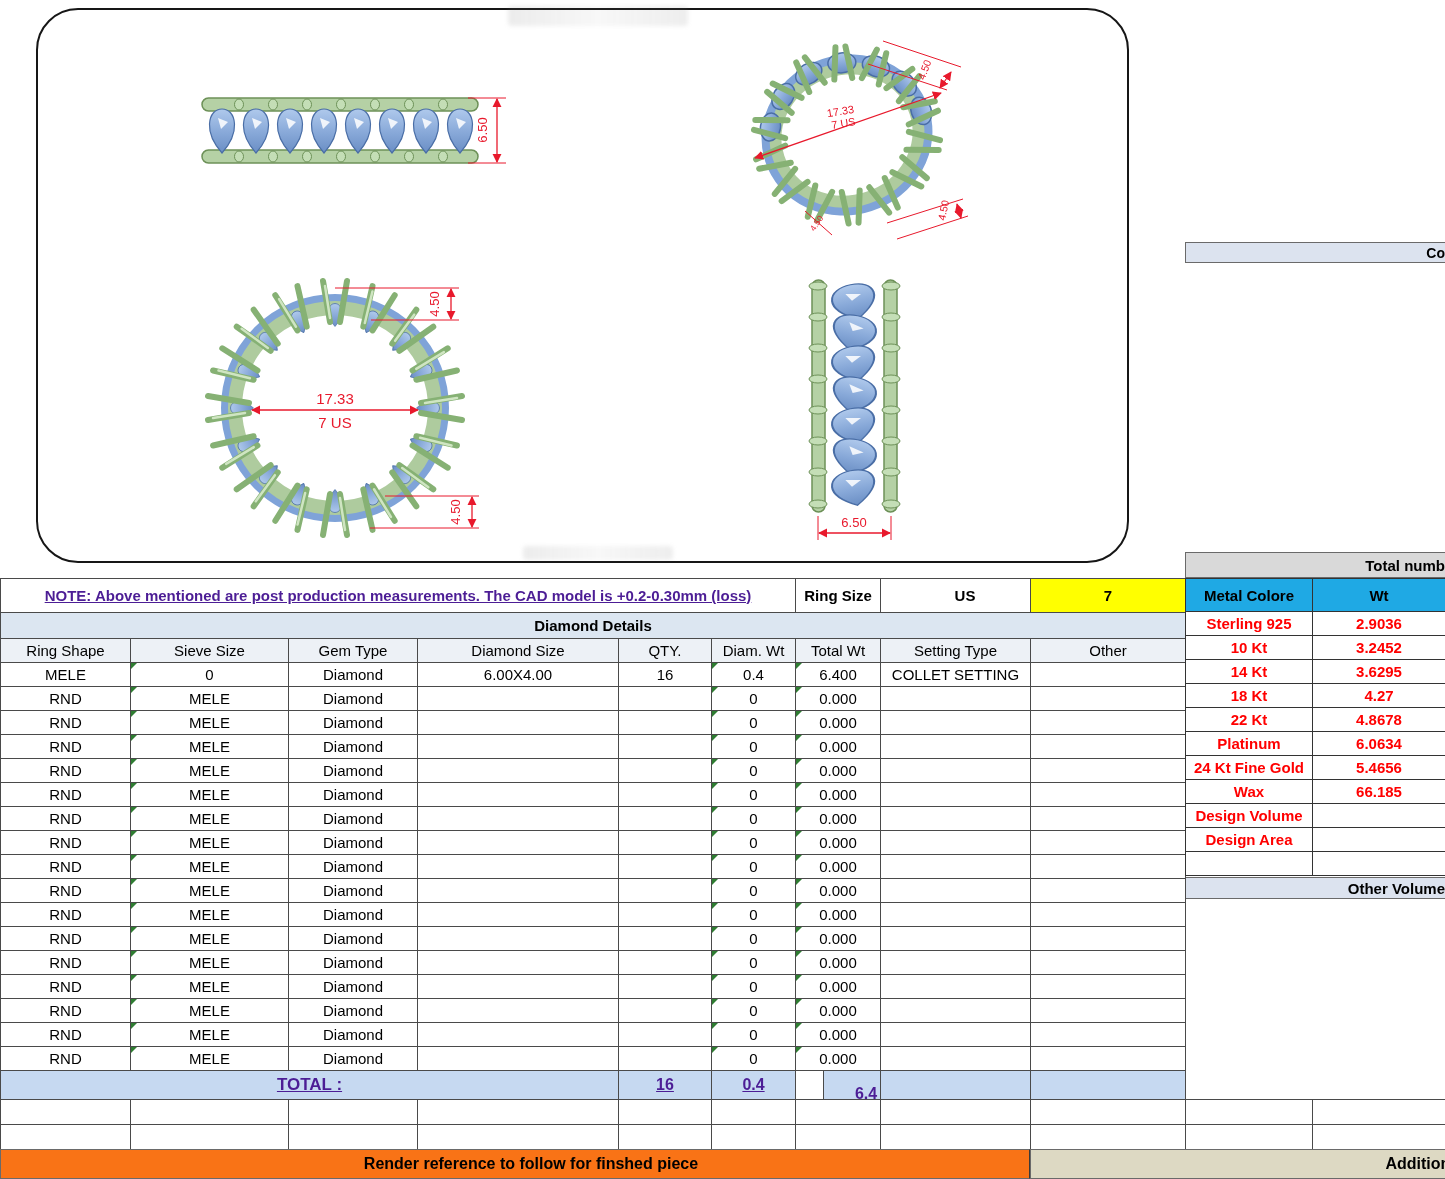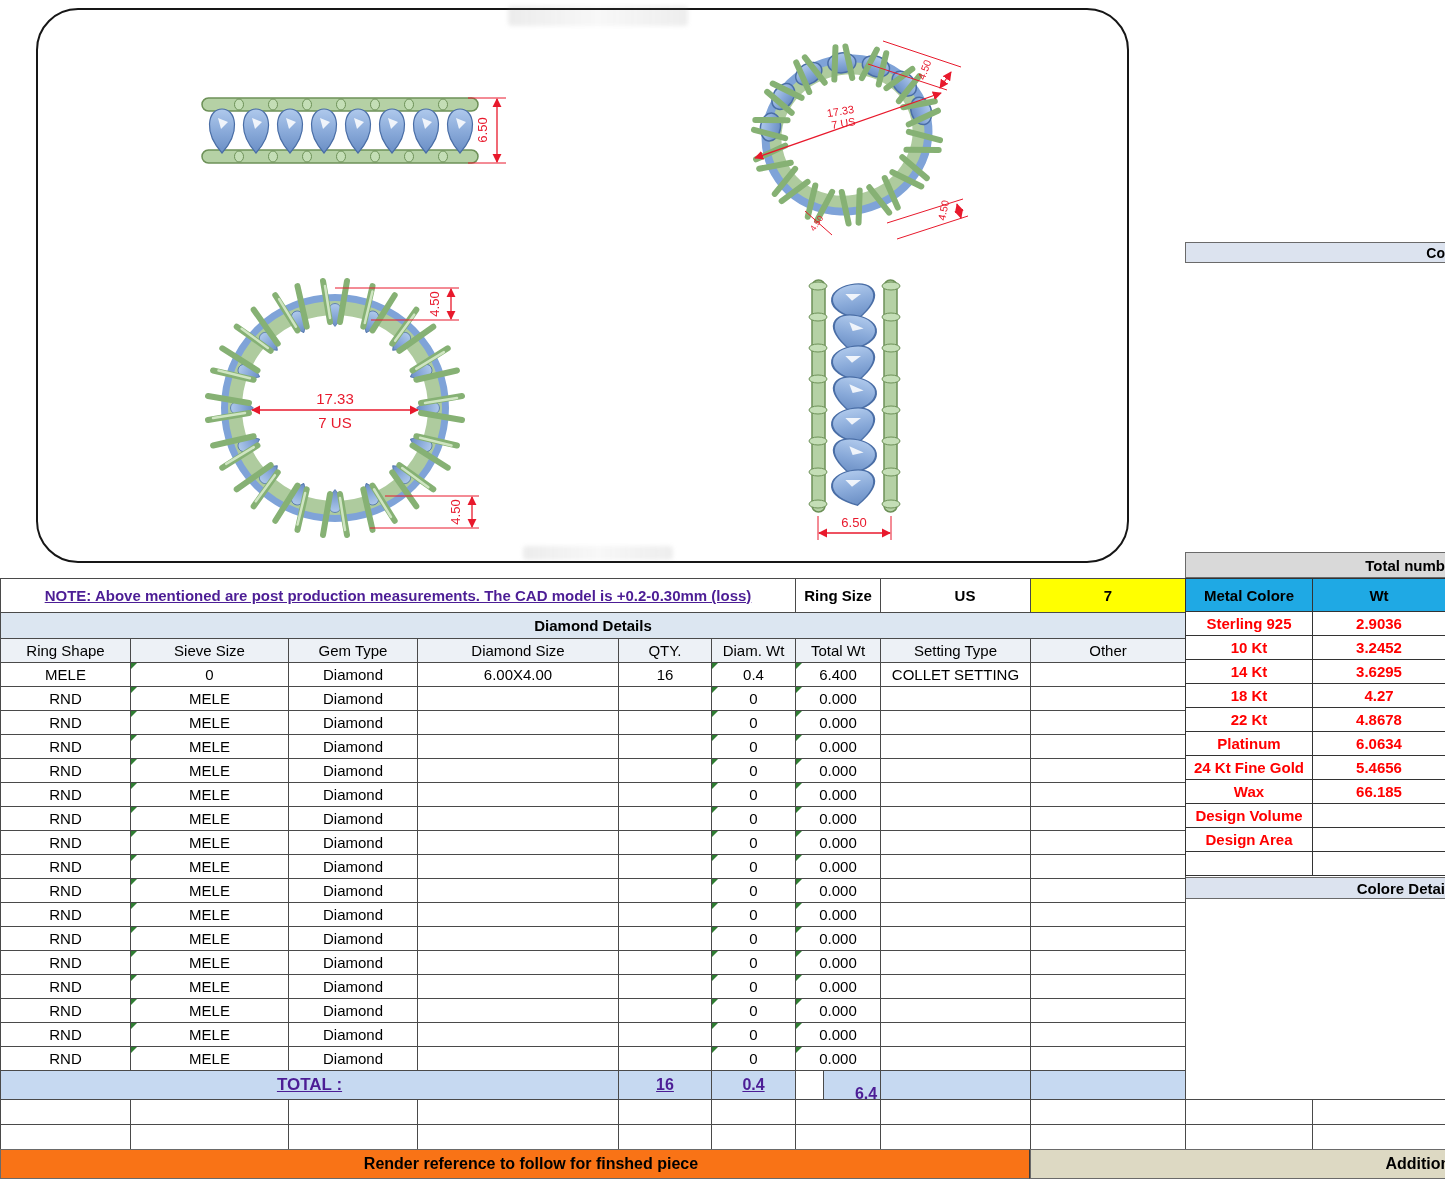--- a/index.html
+++ b/index.html
@@ -404,21 +404,21 @@
     <text class="dimt" x="56" y="251" text-anchor="middle">6.50</text>
   </svg>
 
   <div class="band" style="left:1185px;top:242px;width:261px;height:21px;background:#DCE3EF;font-size:14px;justify-content:flex-end;">
     <span>Co</span>
   </div>
   <div class="band" style="left:1185px;top:552px;width:261px;height:26px;background:#D9D9D9;font-size:15px;justify-content:flex-end;">
     <span>Total numb</span>
   </div>
   <div class="band" style="left:1185px;top:877px;width:261px;height:22px;background:#DCE3EF;font-size:15px;justify-content:flex-end;">
-    <span>Colore Detai</span>
+    <span>Other Volume</span>
   </div>
 
   <div class="cell bold red" style="left:0;top:578px;width:796px;height:35px;">NOTE: Above mentioned are post production measurements. The CAD model is +0.2-0.30mm (loss)</div>
   <div class="cell bold" style="left:795px;top:578px;width:86px;height:35px;">Ring Size</div>
   <div class="cell bold" style="left:880px;top:578px;width:170px;height:35px;">US</div>
   <div class="cell bold" style="left:1030px;top:578px;width:156px;height:35px;background:#FFFF00;">7</div>
 
   <div class="cell bold" style="left:0;top:612px;width:1186px;height:27px;background:#DCE6F1;">Diamond Details</div>
 
   <table id="dtable">

